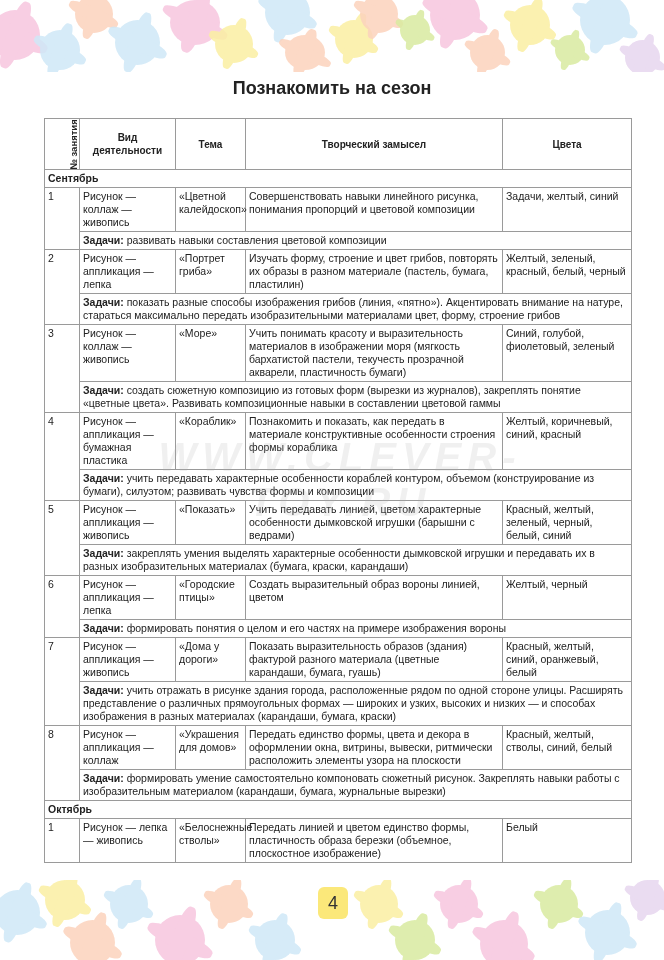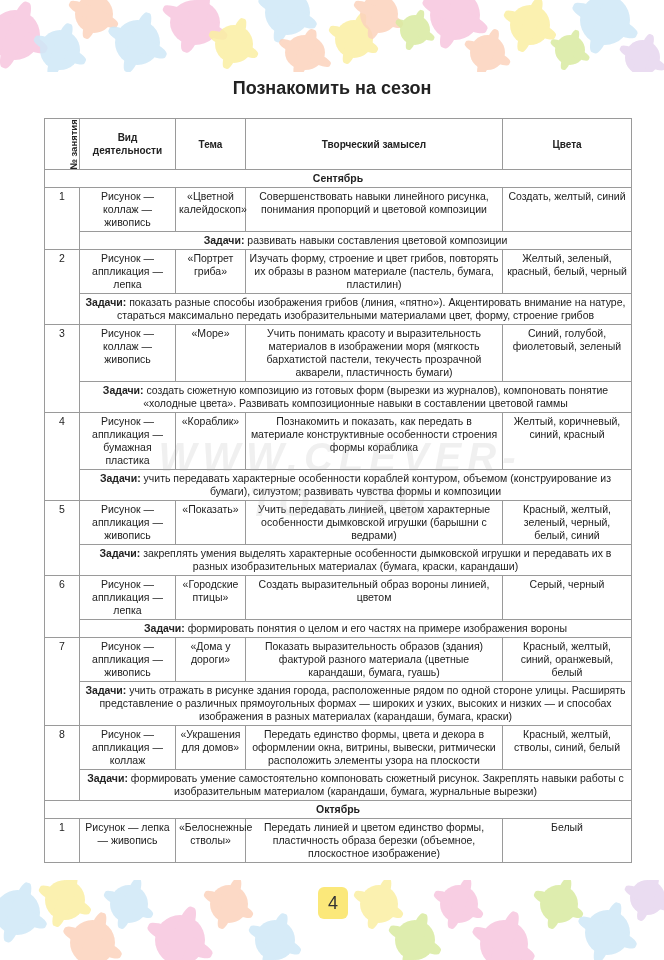--- a/index.html
+++ b/index.html
@@ -22,21 +22,21 @@
   .title {
     position:absolute; top:78px; left:0; width:664px; text-align:center;
     font-family:"Liberation Sans", sans-serif; font-weight:bold; font-size:18px; color:#222;
   }
   table.plan {
     position:absolute; top:118px; left:44px; width:587px;
     border-collapse:collapse; table-layout:fixed;
     font-family:"Liberation Sans", sans-serif; font-size:10.5px; line-height:13px;
   }
   table.plan td, table.plan th {
-    border:1px solid #9a9a9a; padding:2px 3px; vertical-align:top; text-align:center;
+    border:1px solid #9a9a9a; padding:2px 3px; vertical-align:top; text-align:left;
   }
   table.plan th {
     font-weight:bold; font-size:10px; text-align:center; vertical-align:middle; height:46px;
   }
   th.vert { padding:0; }
   th.vert span {
     display:inline-block; transform:rotate(-90deg); white-space:nowrap; font-size:9.5px; line-height:11px;
   }
   td.month { text-align:center; font-weight:bold; padding:3px; }
   td.just { text-align:justify; }
@@ -98,21 +98,21 @@
   <tbody>
     <tr>
         <td colspan="5" class="month">Сентябрь</td>
       </tr>
 
     <tr>
       <td rowspan="2">1</td>
       <td class="just">Рисунок — коллаж — живопись</td>
       <td>«Цветной калейдоскоп»</td>
       <td class="just">Совершенствовать навыки линейного рисунка, понимания пропорций и цветовой композиции</td>
-      <td class="just">Создать, желтый, синий</td>
+      <td class="just">Задачи, желтый, синий</td>
     </tr>
     <tr>
       <td colspan="4" class="tasks"><span class="tasks-label">Задачи:</span> <span>развивать навыки составления цветовой композиции</span></td>
     </tr>
 
     <tr>
       <td rowspan="2">2</td>
       <td class="just">Рисунок — аппликация — лепка</td>
       <td>«Портрет гриба»</td>
       <td class="just">Изучать форму, строение и цвет грибов, повторять их образы в разном материале (пастель, бумага, пластилин)</td>
@@ -123,21 +123,21 @@
     </tr>
 
     <tr>
       <td rowspan="2">3</td>
       <td class="just">Рисунок — коллаж — живопись</td>
       <td>«Море»</td>
       <td class="just">Учить понимать красоту и выразительность материалов в изображении моря (мягкость бархатистой пастели, текучесть прозрачной акварели, пластичность бумаги)</td>
       <td class="just">Синий, голубой, фиолетовый, зеленый</td>
     </tr>
     <tr>
-      <td colspan="4" class="tasks"><span class="tasks-label">Задачи:</span> <span>создать сюжетную композицию из готовых форм (вырезки из журналов), компоновать понятие «холодные цвета». Развивать композиционные навыки в составлении цветовой гаммы</span></td>
+      <td colspan="4" class="tasks"><span class="tasks-label">Задачи:</span> <span>создать сюжетную композицию из готовых форм (вырезки из журналов), закреплять понятие «цветные цвета». Развивать композиционные навыки в составлении цветовой гаммы</span></td>
     </tr>
 
     <tr>
       <td rowspan="2">4</td>
       <td class="just">Рисунок — аппликация — бумажная пластика</td>
       <td>«Кораблик»</td>
       <td class="just">Познакомить и показать, как передать в материале конструктивные особенности строения формы кораблика</td>
       <td class="just">Желтый, коричневый, синий, красный</td>
     </tr>
     <tr>
@@ -153,21 +153,21 @@
     </tr>
     <tr>
       <td colspan="4" class="tasks"><span class="tasks-label">Задачи:</span> <span>закреплять умения выделять характерные особенности дымковской игрушки и передавать их в разных изобразительных материалах (бумага, краски, карандаши)</span></td>
     </tr>
 
     <tr>
       <td rowspan="2">6</td>
       <td class="just">Рисунок — аппликация — лепка</td>
       <td>«Городские птицы»</td>
       <td class="just">Создать выразительный образ вороны линией, цветом</td>
-      <td class="just">Серый, черный</td>
+      <td class="just">Желтый, черный</td>
     </tr>
     <tr>
       <td colspan="4" class="tasks"><span class="tasks-label">Задачи:</span> <span>формировать понятия о целом и его частях на примере изображения вороны</span></td>
     </tr>
 
     <tr>
       <td rowspan="2">7</td>
       <td class="just">Рисунок — аппликация — живопись</td>
       <td>«Дома у дороги»</td>
       <td class="just">Показать выразительность образов (здания) фактурой разного материала (цветные карандаши, бумага, гуашь)</td>

